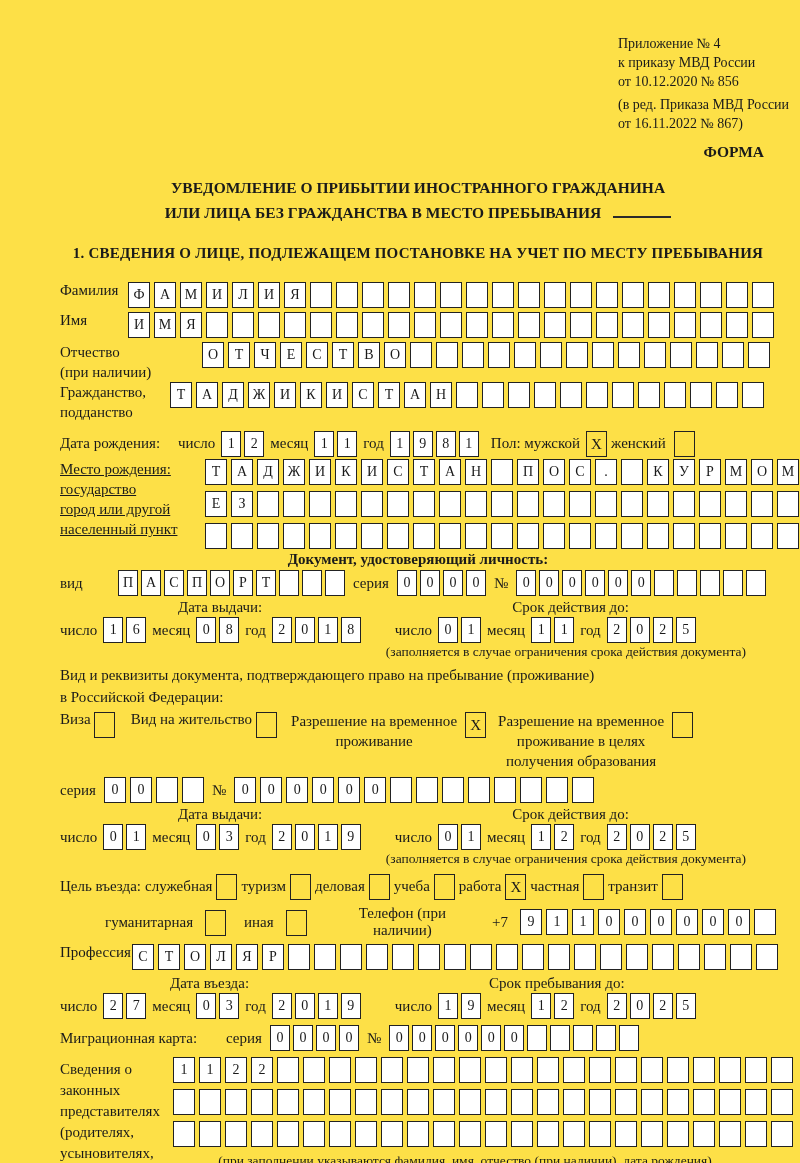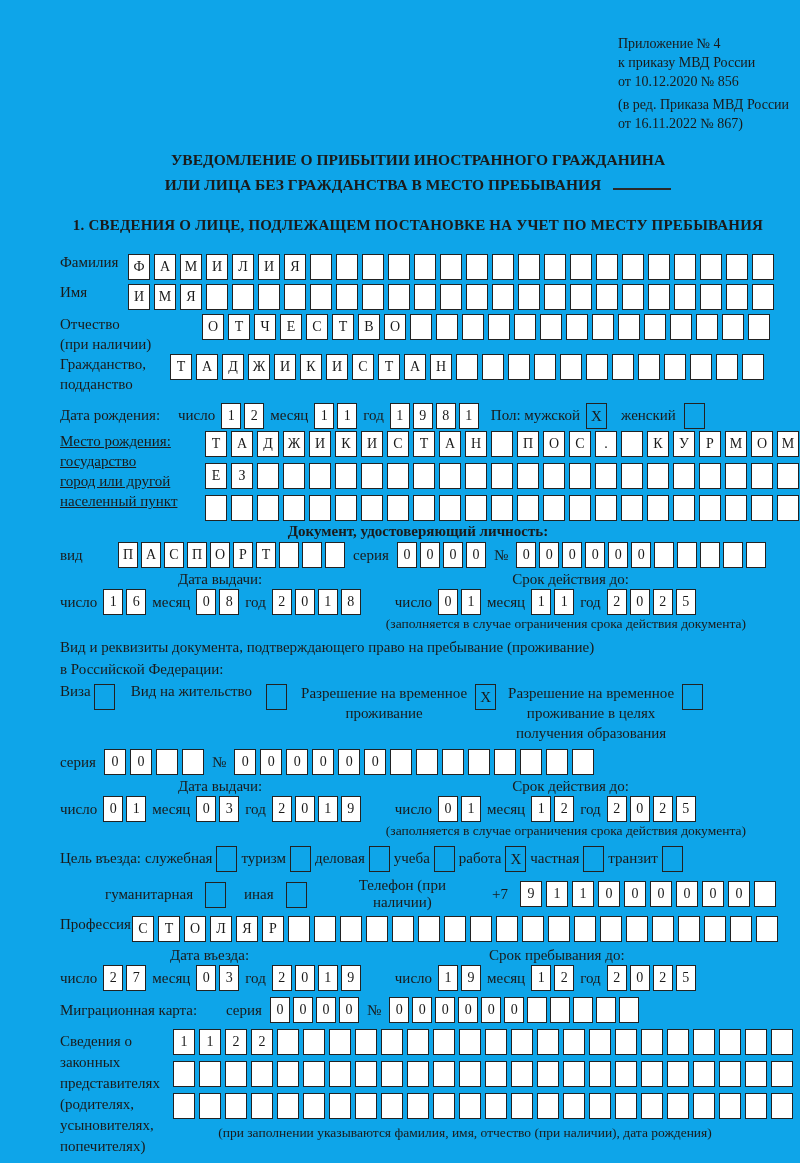--- a/index.html
+++ b/index.html
@@ -1,17 +1,17 @@
 <!DOCTYPE html>
 <html><head>
 <meta charset="utf-8">
 <style>
   html,body{margin:0;padding:0;background:#e8e8e8;}
   .page{
-    position:relative;width:800px;height:1163px;background:#0ea5e9;
+    position:relative;width:800px;height:1163px;background:#fde047;
     color:#1a1a1a;font-family:"Liberation Serif","DejaVu Serif",serif;
     font-size:15px;box-sizing:border-box;padding:34px 24px 16px 60px;
     overflow:hidden;margin:0 auto;
   }
   .b{font-weight:bold;}
   .row{display:flex;align-items:flex-start;margin-top:4px;}
   .vcenter{align-items:center;}
   
   .cr{display:inline-flex;column-gap:4px;flex:none;}
   .cell{
@@ -29,21 +29,21 @@
   .lblcol{flex:none;line-height:20px;}
   .stack{display:flex;flex-direction:column;align-items:center;line-height:20px;text-align:center;flex:none;}
   .appendix{margin-left:558px;width:200px;font-size:14px;line-height:19px;}
   .appendix .part2{margin-top:4px;}
   .forma{text-align:right;padding-right:12px;font-size:15.5px;margin-top:10px;}
   .title{text-align:center;font-weight:bold;font-size:15.5px;line-height:25px;margin-top:14px;}
   .uline{display:inline-block;width:58px;border-bottom:2.2px solid #2a2a2a;margin-left:12px;}
   .sect{margin-top:20px;font-weight:bold;font-size:15px;text-align:center;letter-spacing:.2px;}
   .dochead{margin-top:2px;text-align:center;font-weight:bold;}
   .note{font-size:13.5px;text-align:right;margin-right:30px;margin-top:1px;}
-  .g6{margin-left:6px;} .g8{margin-left:8px;} .g10{margin-left:14px;} .g12{margin-left:12px;text-align:center;}
+  .g6{margin-left:6px;} .g8{margin-left:8px;} .g10{margin-left:4px;} .g12{margin-left:12px;text-align:center;}
   .g14{margin-left:14px;} .g16{margin-left:16px;} .g28{margin-left:28px;}
   .lead68{flex:none;width:68px;}
   .lead142{flex:none;width:142px;}
   .lead110{flex:none;width:110px;}
   .lead145{flex:none;width:145px;text-decoration:underline;}
   .lead50{flex:none;width:50px;}
   .rows-stack{display:flex;flex-direction:column;row-gap:6px;}
   .drow{display:flex;align-items:center;column-gap:6px;margin-top:1px;}
   .crow{display:flex;align-items:center;column-gap:4px;}
   .reps{position:relative;margin-top:6px;min-height:90px;}
@@ -57,20 +57,21 @@
 <div class="page">
 
   <div class="appendix">
     <div>Приложение № 4</div>
     <div>к приказу МВД России</div>
     <div>от 10.12.2020 № 856</div>
     <div class="part2">(в ред. Приказа МВД России</div>
     <div>от 16.11.2022 № 867)</div>
   </div>
 
+  <div class="forma b">ФОРМА</div>
 
   <div class="title">
     <div>УВЕДОМЛЕНИЕ О ПРИБЫТИИ ИНОСТРАННОГО ГРАЖДАНИНА</div>
     <div><span>ИЛИ ЛИЦА БЕЗ ГРАЖДАНСТВА В МЕСТО ПРЕБЫВАНИЯ</span><span class="uline"></span></div>
   </div>
 
   <div class="sect">1. СВЕДЕНИЯ О ЛИЦЕ, ПОДЛЕЖАЩЕМ ПОСТАНОВКЕ НА УЧЕТ ПО МЕСТУ ПРЕБЫВАНИЯ</div>
 
   <div class="row" style="margin-top:20px;">
     <span class="lead68">Фамилия</span>

